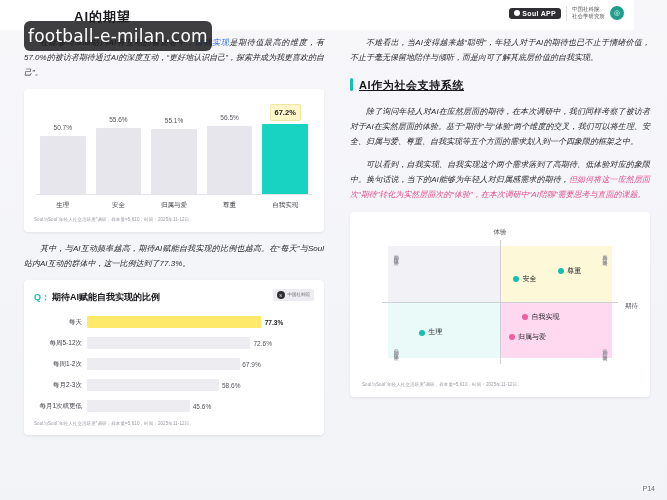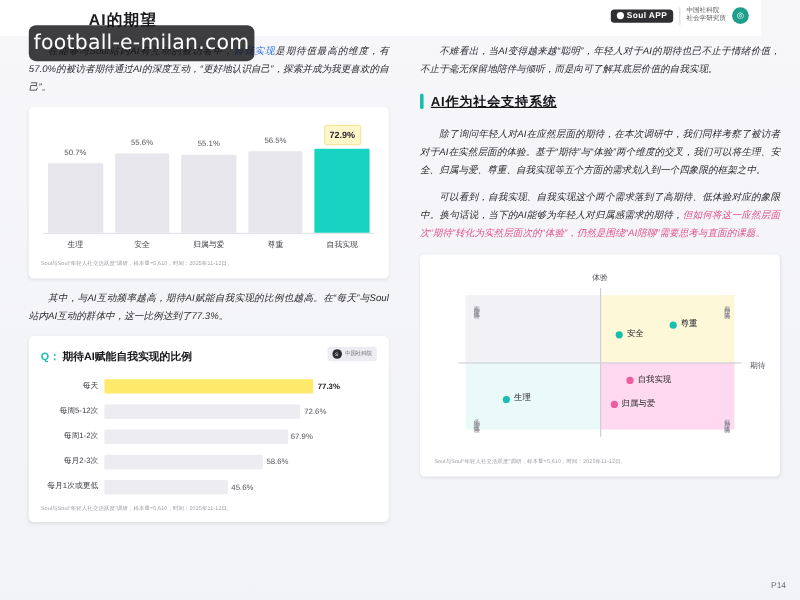--- a/index.html
+++ b/index.html
@@ -179,21 +179,21 @@
         </div>
         <div class="vb">
           <div class="val">55.1%</div>
           <div class="bar" style="height:65px"></div>
         </div>
         <div class="vb">
           <div class="val">56.5%</div>
           <div class="bar" style="height:68px"></div>
         </div>
         <div class="vb hi">
-          <div class="val">72.9%</div>
+          <div class="val">67.2%</div>
           <div class="bar" style="height:70px"></div>
         </div>
       </div>
       <div class="axis"></div>
       <div class="vbars" style="height:auto; padding-top:0">
         <div class="vb">
             <div class="lab">生理</div>
           </div>
         <div class="vb">
             <div class="lab">安全</div>
@@ -267,21 +267,21 @@
   <div class="col col-right">
     <p class="body">不难看出，当AI变得越来越“聪明”，年轻人对于AI的期待也已不止于情绪价值，不止于毫无保留地陪伴与倾听，而是向可了解其底层价值的自我实现。</p>
 
     <div class="sec-head">
       <span class="bar"></span>
       <span class="txt">AI作为社会支持系统</span>
     </div>
 
     <p class="body">除了询问年轻人对AI在应然层面的期待，在本次调研中，我们同样考察了被访者对于AI在实然层面的体验。基于“期待”与“体验”两个维度的交叉，我们可以将生理、安全、归属与爱、尊重、自我实现等五个方面的需求划入到一个四象限的框架之中。</p>
     <p class="body">
-      <span>可以看到，自我实现、自我实现这个两个需求落到了高期待、低体验对应的象限中。换句话说，当下的AI能够为年轻人对归属感需求的期待，</span><span class="hl-pink">但如何将这一应然层面次“期待”转化为实然层面次的“体验”，仍然是围绕“AI陪聊”需要思考与直面的课题。</span>
+      <span>可以看到，自我实现、自我实现这个两个需求落到了高期待、低体验对应的象限中。换句话说，当下的AI能够为年轻人对归属感需求的期待，</span><span class="hl-pink">但如何将这一应然层面次“期待”转化为实然层面次的“体验”，在本次调研中“AI陪聊”需要思考与直面的课题。</span>
     </p>
 
     <div class="quad-card">
       <div class="quad-wrap">
         <div class="ax-label" style="left:50%; top:-10px; transform:translateX(-50%);">体验</div>
         <div class="ax-label" style="right:0; top:50%; transform:translateY(-50%);">期待</div>
 
         <div class="quad">
           <div class="q3"></div>
           <div class="q2"></div>

